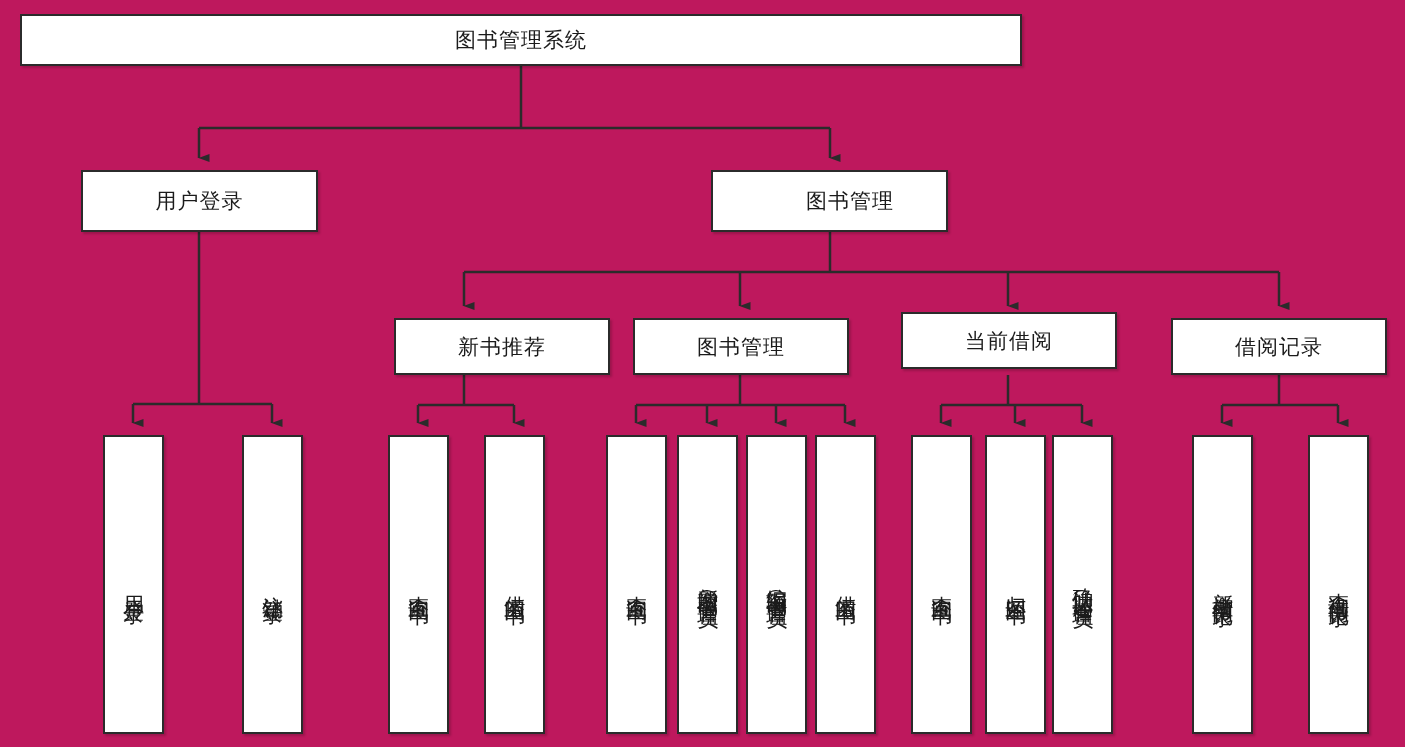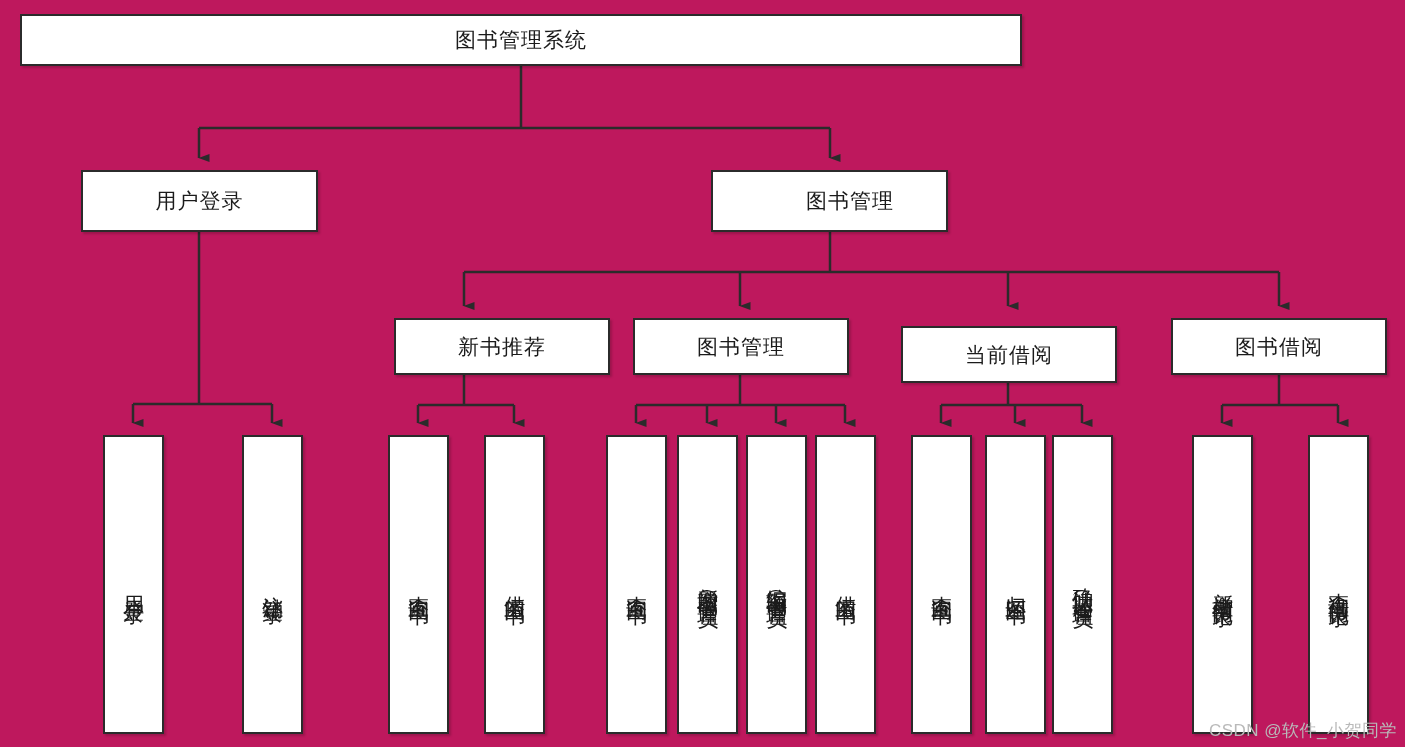--- a/index.html
+++ b/index.html
@@ -129,25 +129,25 @@
   <div class="node node-h" style="left: 711px; top: 170px; width: 237px; height: 62px; padding-left: 41px;">
     <span class="node-label">图书管理</span>
   </div>
 
   <div class="node node-h" style="left: 362px; top: 318px; width: 216px; height: 57px; margin-left: 32px;">
     <span class="node-label">新书推荐</span>
   </div>
   <div class="node node-h" style="left: 633px; top: 318px; width: 216px; height: 57px;">
     <span class="node-label">图书管理</span>
   </div>
-  <div class="node node-h" style="left: 901px; top: 326px; width: 216px; height: 57px;">
+  <div class="node node-h" style="left: 901px; top: 312px; width: 216px; height: 57px;">
     <span class="node-label">当前借阅</span>
   </div>
   <div class="node node-h" style="left: 1171px; top: 318px; width: 216px; height: 57px;">
-    <span class="node-label">图书借阅</span>
+    <span class="node-label">借阅记录</span>
   </div>
 
   <div class="node node-v" style="left: 103px; top: 435px; width: 61px; height: 299px;">
     <span class="node-label">用户登录</span>
   </div>
   <div class="node node-v" style="left: 242px; top: 435px; width: 61px; height: 299px;">
     <span class="node-label">注销登录</span>
   </div>
   <div class="node node-v" style="left: 388px; top: 435px; width: 61px; height: 299px;">
     <span class="node-label">查询图书</span>
@@ -176,15 +176,14 @@
   <div class="node node-v" style="left: 1052px; top: 435px; width: 61px; height: 299px;">
     <span class="node-label">确认归还（管理员）</span>
   </div>
   <div class="node node-v" style="left: 1192px; top: 435px; width: 61px; height: 299px;">
     <span class="node-label">新增借阅记录</span>
   </div>
   <div class="node node-v" style="left: 1308px; top: 435px; width: 61px; height: 299px;">
     <span class="node-label">查询借阅记录</span>
   </div>
 
-  <div class="watermark">CSDN @软件_小贺同学</div>
 
 </div>
 
 </body></html>

